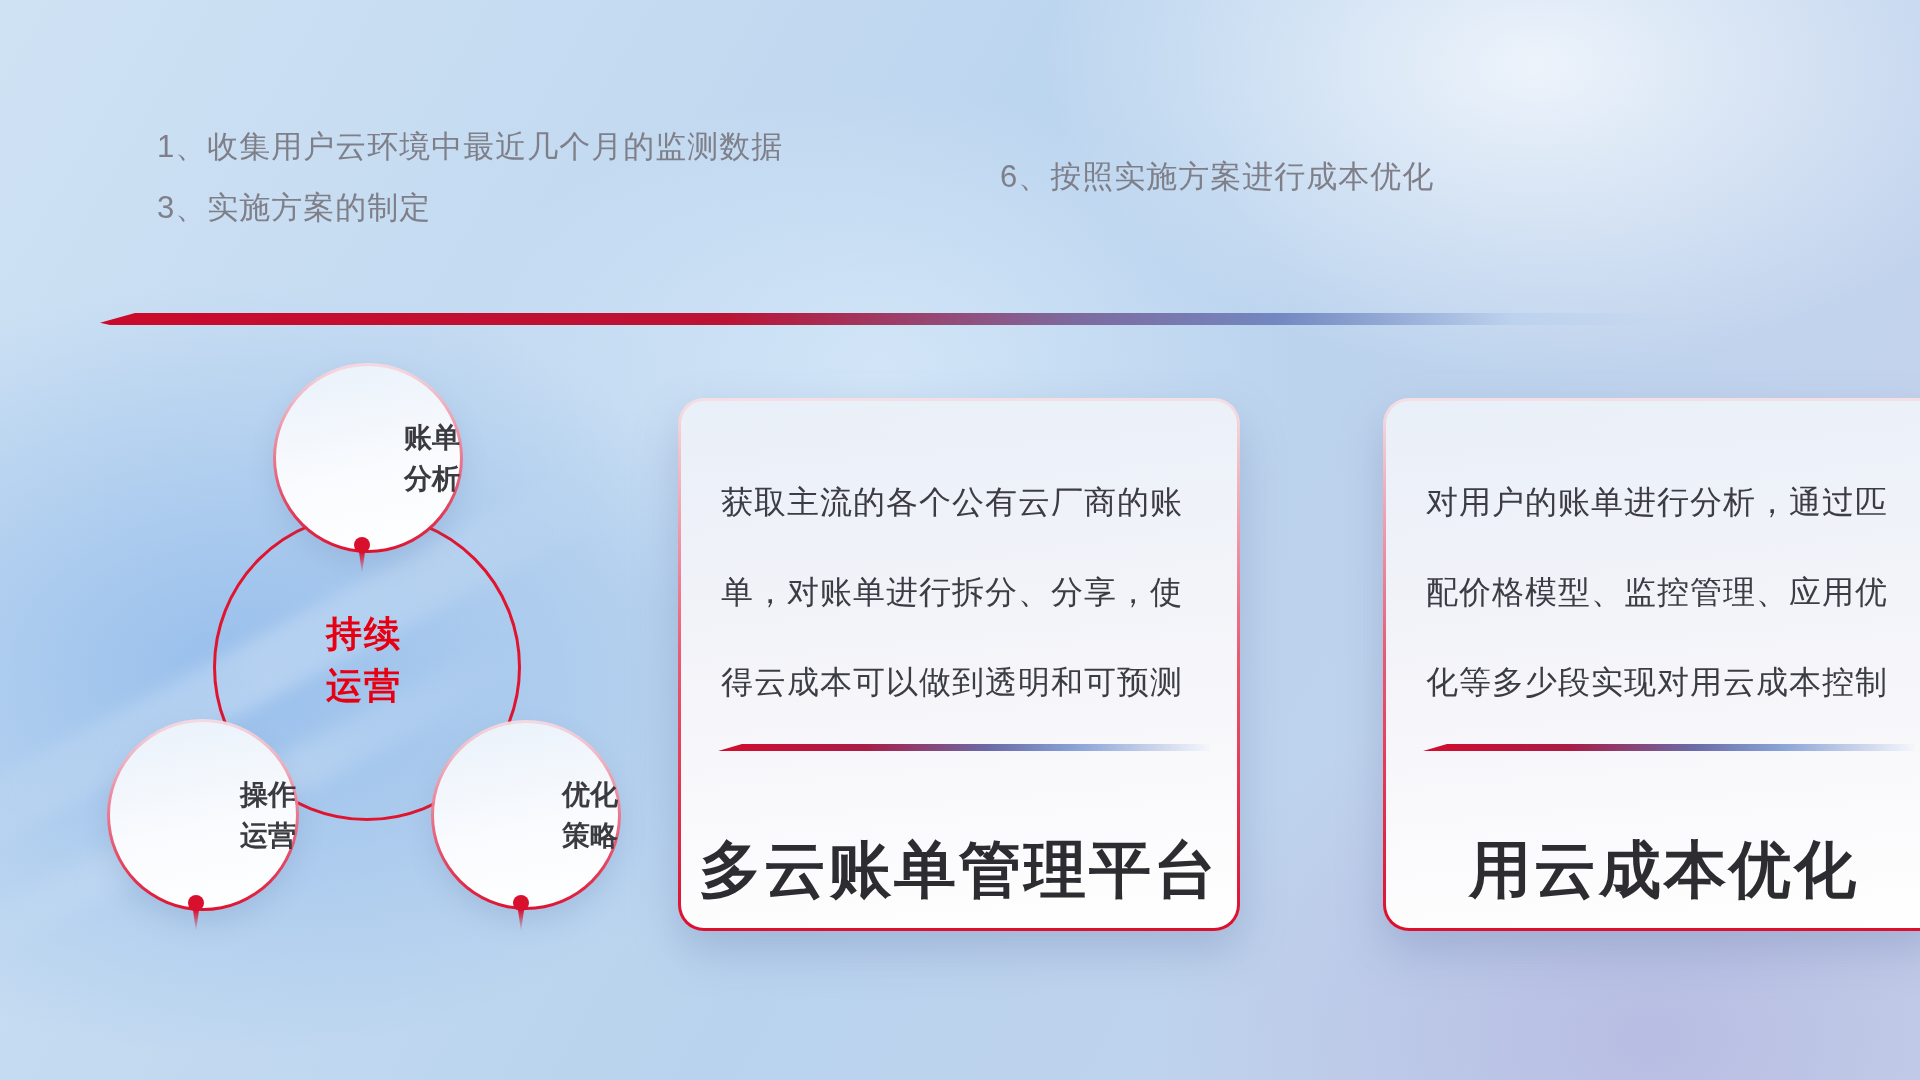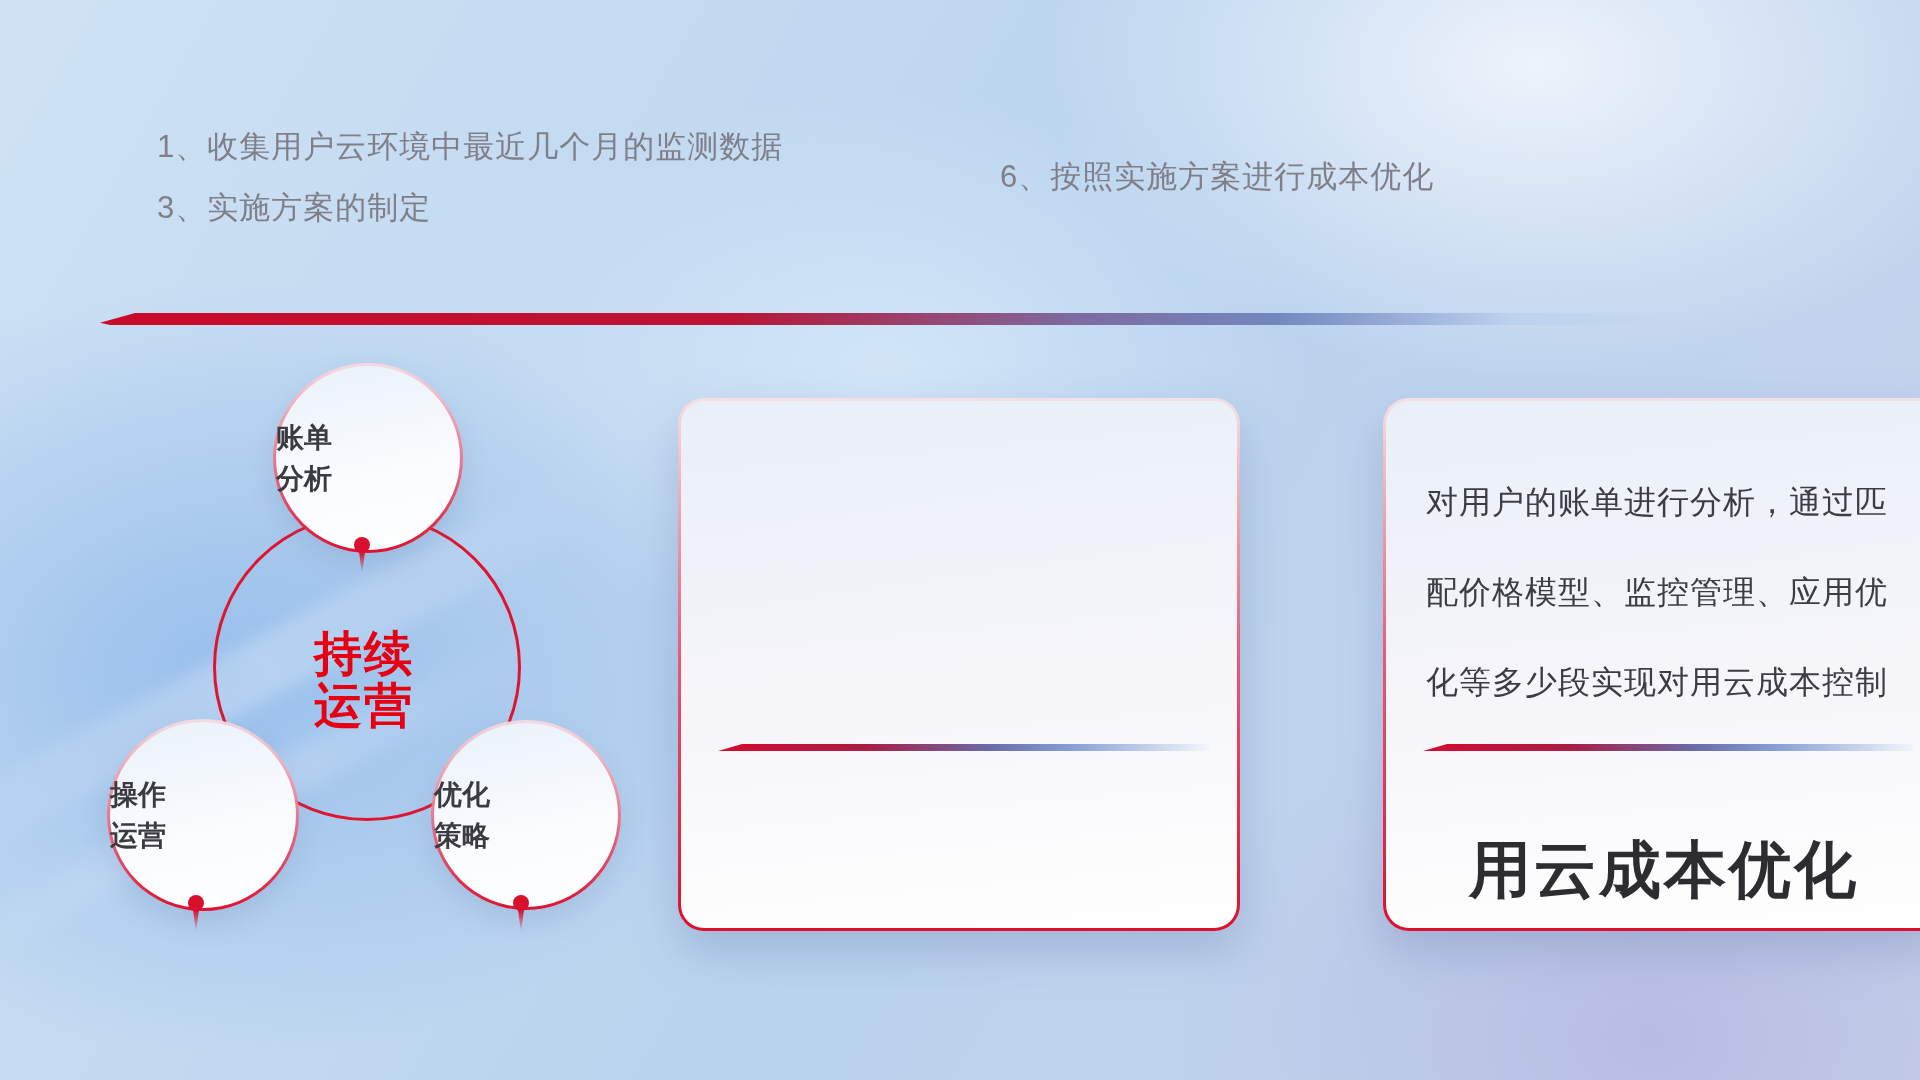--- a/index.html
+++ b/index.html
@@ -39,29 +39,29 @@
   .ring{
     position:absolute;left:213px;top:513px;width:302px;height:302px;
     border:3px solid #e0142e;border-radius:50%;
   }
   .bubble{
     position:absolute;border-radius:50%;border:3px solid transparent;
     background:
       linear-gradient(168deg,#e9f1fa 0%,#f9fbfe 55%,#ffffff 100%) padding-box,
       linear-gradient(180deg,rgba(247,219,226,.95) 0%,rgba(236,94,118,.9) 58%,#dd1130 100%) border-box;
     box-shadow:0 12px 26px rgba(98,124,170,.20);
-    display:flex;align-items:center;justify-content:flex-start;text-align:center;
+    display:flex;align-items:center;justify-content:flex-end;text-align:center;
   }
   .bubble .lbl{font-size:28px;font-weight:600;color:#3a3a40;line-height:41px;}
   .bubble.top{left:273px;top:363px;width:184px;height:184px;}
   .bubble.bl{left:107px;top:719px;width:186px;height:186px;}
   .bubble.br{left:431px;top:720px;width:184px;height:184px;}
   .ring-label{
     position:absolute;left:213px;top:608px;width:302px;text-align:center;
-    font-size:48px;font-weight:800;color:#e60012;line-height:52px;letter-spacing:2px;margin-top:20px;
+    font-size:36px;font-weight:800;color:#e60012;line-height:52px;letter-spacing:2px;
   }
   .pin{position:absolute;width:16px;height:16px;border-radius:50%;background:#d8102e;}
   .pin::after{
     content:"";position:absolute;left:50%;top:15px;transform:translateX(-50%);
     width:6px;height:22px;background:linear-gradient(#d8102e,rgba(216,16,46,0));
     clip-path:polygon(0 0,100% 0,50% 100%);
   }
   .pin.p-top{left:354px;top:537px;}
   .pin.p-bl{left:188px;top:895px;}
   .pin.p-br{left:513px;top:895px;}
@@ -129,20 +129,22 @@
   <div class="lbl">
     <div>优化</div>
     <div>策略</div>
   </div>
 </div>
 <div class="pin p-top"></div>
 <div class="pin p-bl"></div>
 <div class="pin p-br"></div>
 
 <div class="card c1">
+  <div class="card-body">获取主流的各个公有云厂商的账单，对账单进行拆分、分享，使得云成本可以做到透明和可预测</div>
   <div class="card-divider"></div>
+  <div class="card-title">多云账单管理平台</div>
 </div>
 
 <div class="card c2">
   <div class="card-body">对用户的账单进行分析，通过匹配价格模型、监控管理、应用优化等多少段实现对用云成本控制</div>
   <div class="card-divider"></div>
   <div class="card-title">用云成本优化</div>
 </div>
 
 </body></html>

